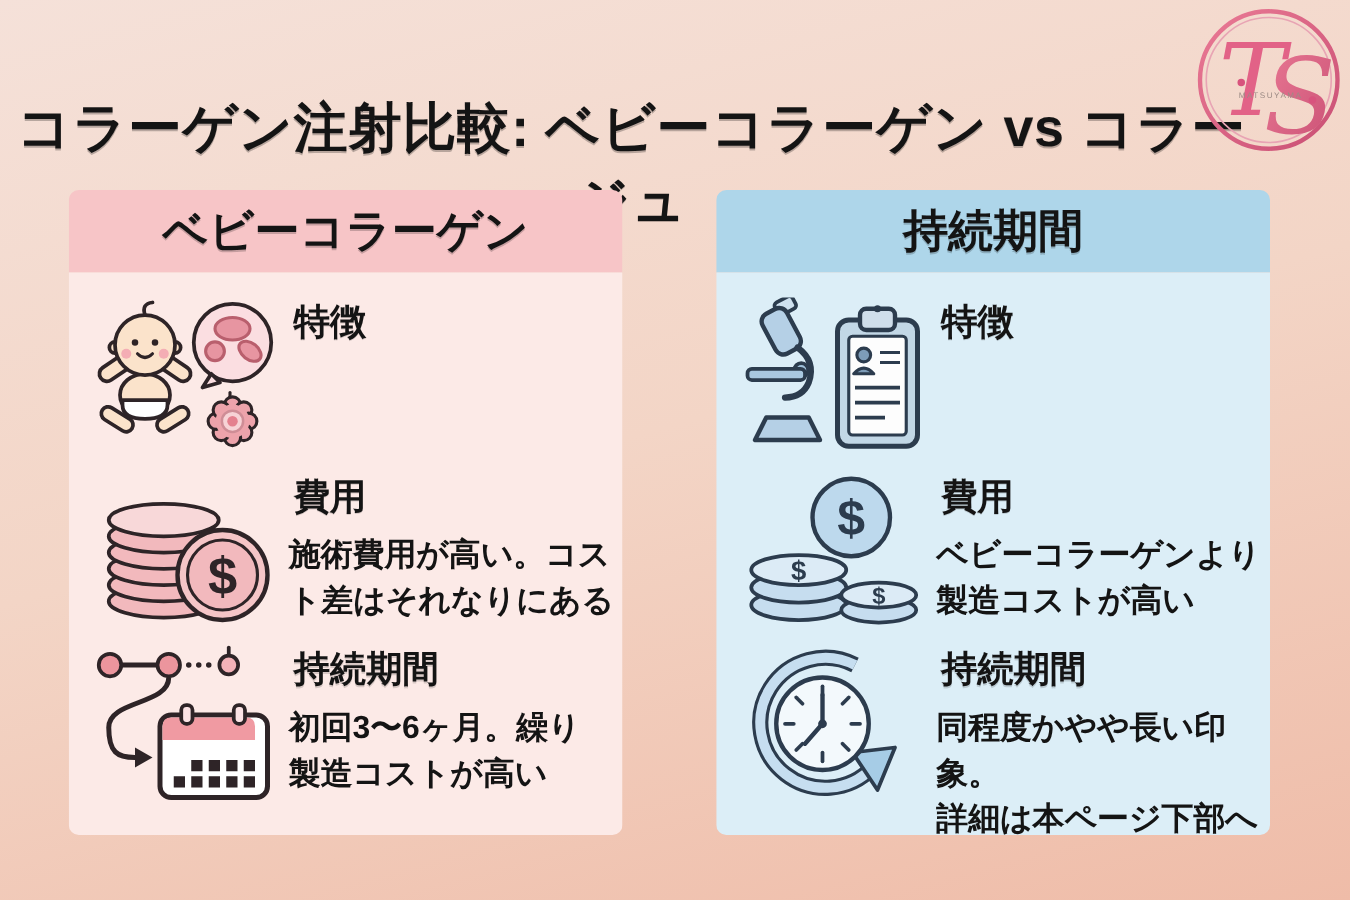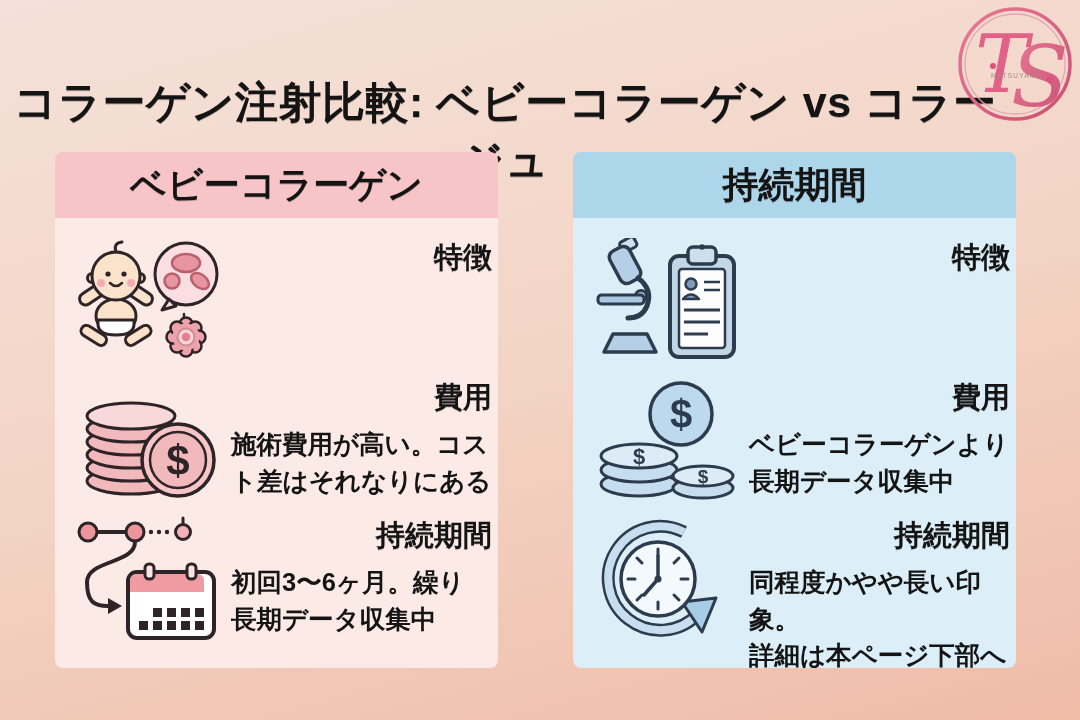--- a/index.html
+++ b/index.html
@@ -22,21 +22,21 @@
   .card-right .card-header{background:#aed6ea;}
   .card-body{height:450px;padding:20px 6px 0 14px;box-sizing:border-box;
         display:flex;flex-direction:column;gap:16px;}
   .card-left .card-body{background:#fceae7;}
   .card-right .card-body{background:#dceef7;}
   .row{display:flex;align-items:flex-start;}
   .icon-box{width:162px;flex:none;display:flex;justify-content:center;
         align-items:flex-start;}
   .text-box{flex:1;min-width:0;}
   .row-heading{font-size:29px;font-weight:900;color:#141414;margin:0 0 8px 4px;
-        text-shadow:0 1px 0 rgba(0,0,0,.15);text-align:right;}
+        text-shadow:0 1px 0 rgba(0,0,0,.15);}
   .row-body{font-size:25.5px;font-weight:700;color:#141414;line-height:1.44;
         white-space:pre-line;}
 </style>
 </head>
 <body>
 
 <div class="page">
 
   <div class="title">コラーゲン注射比較: ベビーコラーゲン vs コラージュ</div>
 
@@ -158,21 +158,21 @@
                 <rect x="79" y="105" width="9" height="9"></rect>
               <rect x="93" y="105" width="9" height="9"></rect>
                 <rect x="107" y="105" width="9" height="9"></rect>
               <rect x="121" y="105" width="9" height="9"></rect>
             </g>
           </svg>
         </div>
         <div class="text-box">
           <div class="row-heading">持続期間</div>
           <div class="row-body">初回3〜6ヶ月。繰り
-長期データ収集中</div>
+製造コストが高い</div>
         </div>
       </div>
 
     </div>
   </div>
 
   <div class="card card-right">
     <div class="card-header">持続期間</div>
     <div class="card-body">
 
@@ -219,21 +219,21 @@
             <g stroke="#2c3c4e" stroke-width="3">
               <ellipse cx="106" cy="110" rx="30" ry="10" fill="#c6ddef"></ellipse>
               <ellipse cx="106" cy="98" rx="30" ry="10" fill="#dcebf6"></ellipse>
             </g>
             <text x="106" y="105" text-anchor="middle" font-size="19" font-weight="bold" fill="#2c3c4e">$</text>
           </svg>
         </div>
         <div class="text-box">
           <div class="row-heading">費用</div>
           <div class="row-body">ベビーコラーゲンより
-長期データ収集中</div>
+製造コストが高い</div>
         </div>
       </div>
 
       <div class="row">
         <div class="icon-box">
           <svg width="152" height="126" viewBox="0 0 152 126">
             <path d="M 92 16 A 52 52 0 1 0 106 98" fill="none" stroke="#2c3c4e" stroke-width="13"></path>
             <path d="M 92 16 A 52 52 0 1 0 106 98" fill="none" stroke="#c6def0" stroke-width="8"></path>
             <polygon points="90,86 124,82 110,116" fill="#a6cce6" stroke="#2c3c4e" stroke-width="3" stroke-linejoin="round"></polygon>
             <circle cx="66" cy="63" r="37" fill="#f3f9fc" stroke="#2c3c4e" stroke-width="3.5"></circle>

